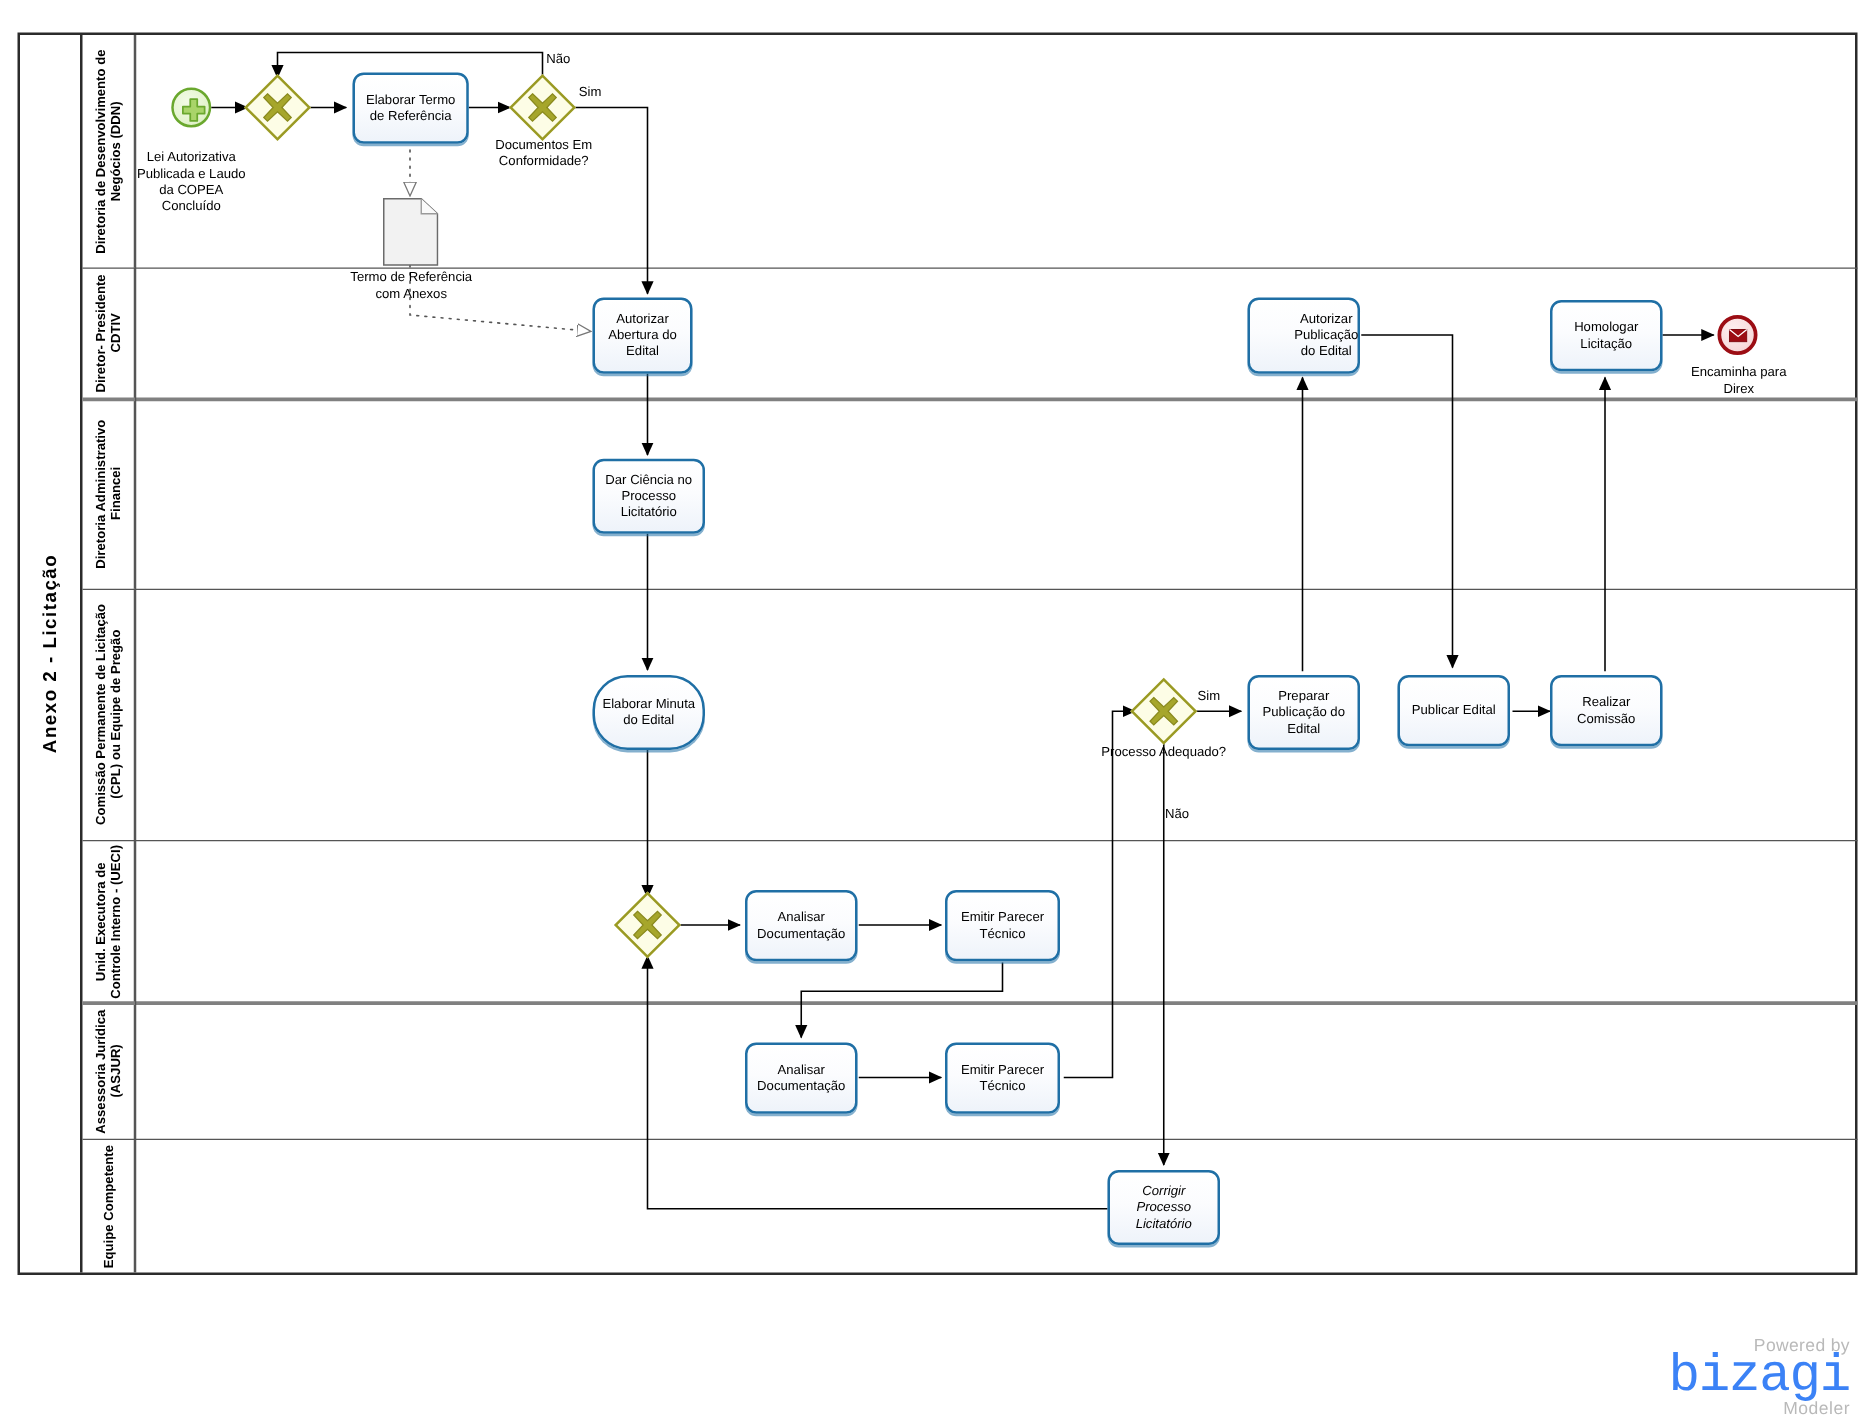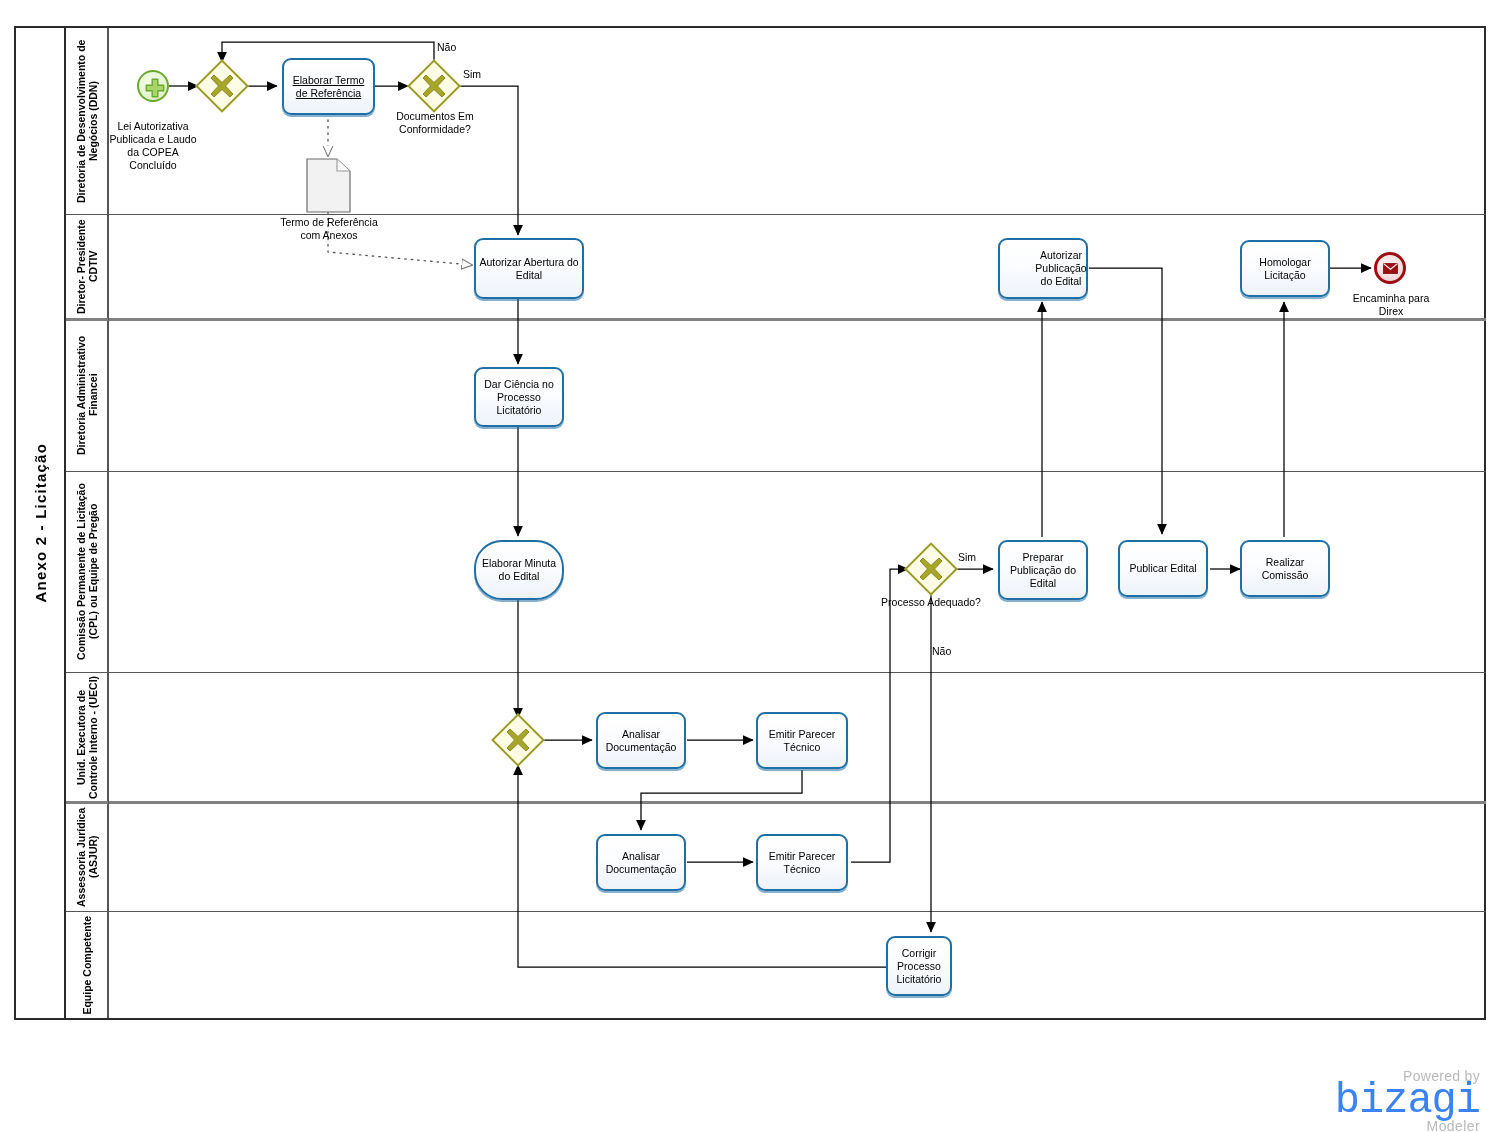--- a/index.html
+++ b/index.html
@@ -185,41 +185,41 @@
   </div>
   <div class="lbl" style="left:108px;top:120px;width:90px;">Lei Autorizativa Publicada e Laudo da COPEA Concluído</div>
 
   <div class="gw" style="left:203px;top:67px;width:38px;height:38px;">
     <div class="dia"></div>
     <svg class="xm" viewBox="0 0 38 38">
       <path d="M11,8 L19,15.5 L27,8 L30,11 L22.5,19 L30,27 L27,30 L19,22.5 L11,30 L8,27 L15.5,19 L8,11 z" fill="#a6a62b" stroke="#8a8a1e" stroke-width="1"></path>
     </svg>
   </div>
 
-  <div class="task" style="left:282px;top:58px;width:93px;height:57px;text-decoration:underline;">Elaborar Termo de Referência</div>
+  <div class="task" style="left:282px;top:58px;width:93px;height:57px;">Elaborar Termo de Referência</div>
 
   <div class="gw" style="left:415px;top:67px;width:38px;height:38px;">
     <div class="dia"></div>
     <svg class="xm" viewBox="0 0 38 38">
       <path d="M11,8 L19,15.5 L27,8 L30,11 L22.5,19 L30,27 L27,30 L19,22.5 L11,30 L8,27 L15.5,19 L8,11 z" fill="#a6a62b" stroke="#8a8a1e" stroke-width="1"></path>
     </svg>
   </div>
   <div class="lbl" style="left:381px;top:110px;width:108px;">Documentos Em Conformidade?</div>
   <div class="lbl left" style="left:437px;top:41px;width:40px;">Não</div>
   <div class="lbl left" style="left:463px;top:68px;width:40px;">Sim</div>
 
   <div class="doc-obj" style="left:306px;top:158px;width:45px;height:55px;">
     <svg viewBox="0 0 45 55" width="45" height="55">
       <path d="M1,1 H31 L44,13 V54 H1 Z" fill="#f2f2f2" stroke="#6b6b6b" stroke-width="1.2"></path>
       <path d="M31,1 V13 H44" fill="#fafafa" stroke="#9a9a9a" stroke-width="1.1"></path>
     </svg>
   </div>
   <div class="lbl" style="left:274px;top:216px;width:110px;">Termo de Referência com Anexos</div>
 
-  <div class="task" style="left:474px;top:238px;width:110px;height:61px;">Autorizar Abertura do Edital</div>
+  <div class="task" style="left:474px;top:238px;width:80px;height:61px;">Autorizar Abertura do Edital</div>
 
   <div class="task" style="left:998px;top:238px;width:90px;height:61px;padding-left:39px;">Autorizar Publicação do Edital</div>
 
   <div class="task" style="left:1240px;top:240px;width:90px;height:57px;">Homologar Licitação</div>
 
   <div class="end-ev" style="left:1374px;top:252px;width:32px;height:32px;">
     <svg viewBox="0 0 22 16" width="15" height="11">
       <rect x="0.8" y="0.8" width="20.4" height="14.4" fill="#9c0d14" stroke="#7e0a10" stroke-width="1.2"></rect>
       <path d="M0.8,0.8 L11,9 L21.2,0.8" fill="none" stroke="#ffffff" stroke-width="1.6"></path>
     </svg>
@@ -254,21 +254,21 @@
   </div>
 
   <div class="task" style="left:596px;top:712px;width:90px;height:57px;">Analisar Documentação</div>
 
   <div class="task" style="left:756px;top:712px;width:92px;height:57px;">Emitir Parecer Técnico</div>
 
   <div class="task" style="left:596px;top:834px;width:90px;height:57px;">Analisar Documentação</div>
 
   <div class="task" style="left:756px;top:834px;width:92px;height:57px;">Emitir Parecer Técnico</div>
 
-  <div class="task" style="left:886px;top:936px;width:66px;height:60px;">Corrigir Processo Licitatório</div>
+  <div class="task" style="left:886px;top:936px;width:90px;height:60px;font-style:italic;">Corrigir Processo Licitatório</div>
 
   <div class="bz" style="left:1330px;top:1068px;width:150px;">
     <div class="pw">Powered by</div>
     <div class="bg">bizagi</div>
     <div class="md">Modeler</div>
   </div>
 
 </div>
 
 </body></html>

